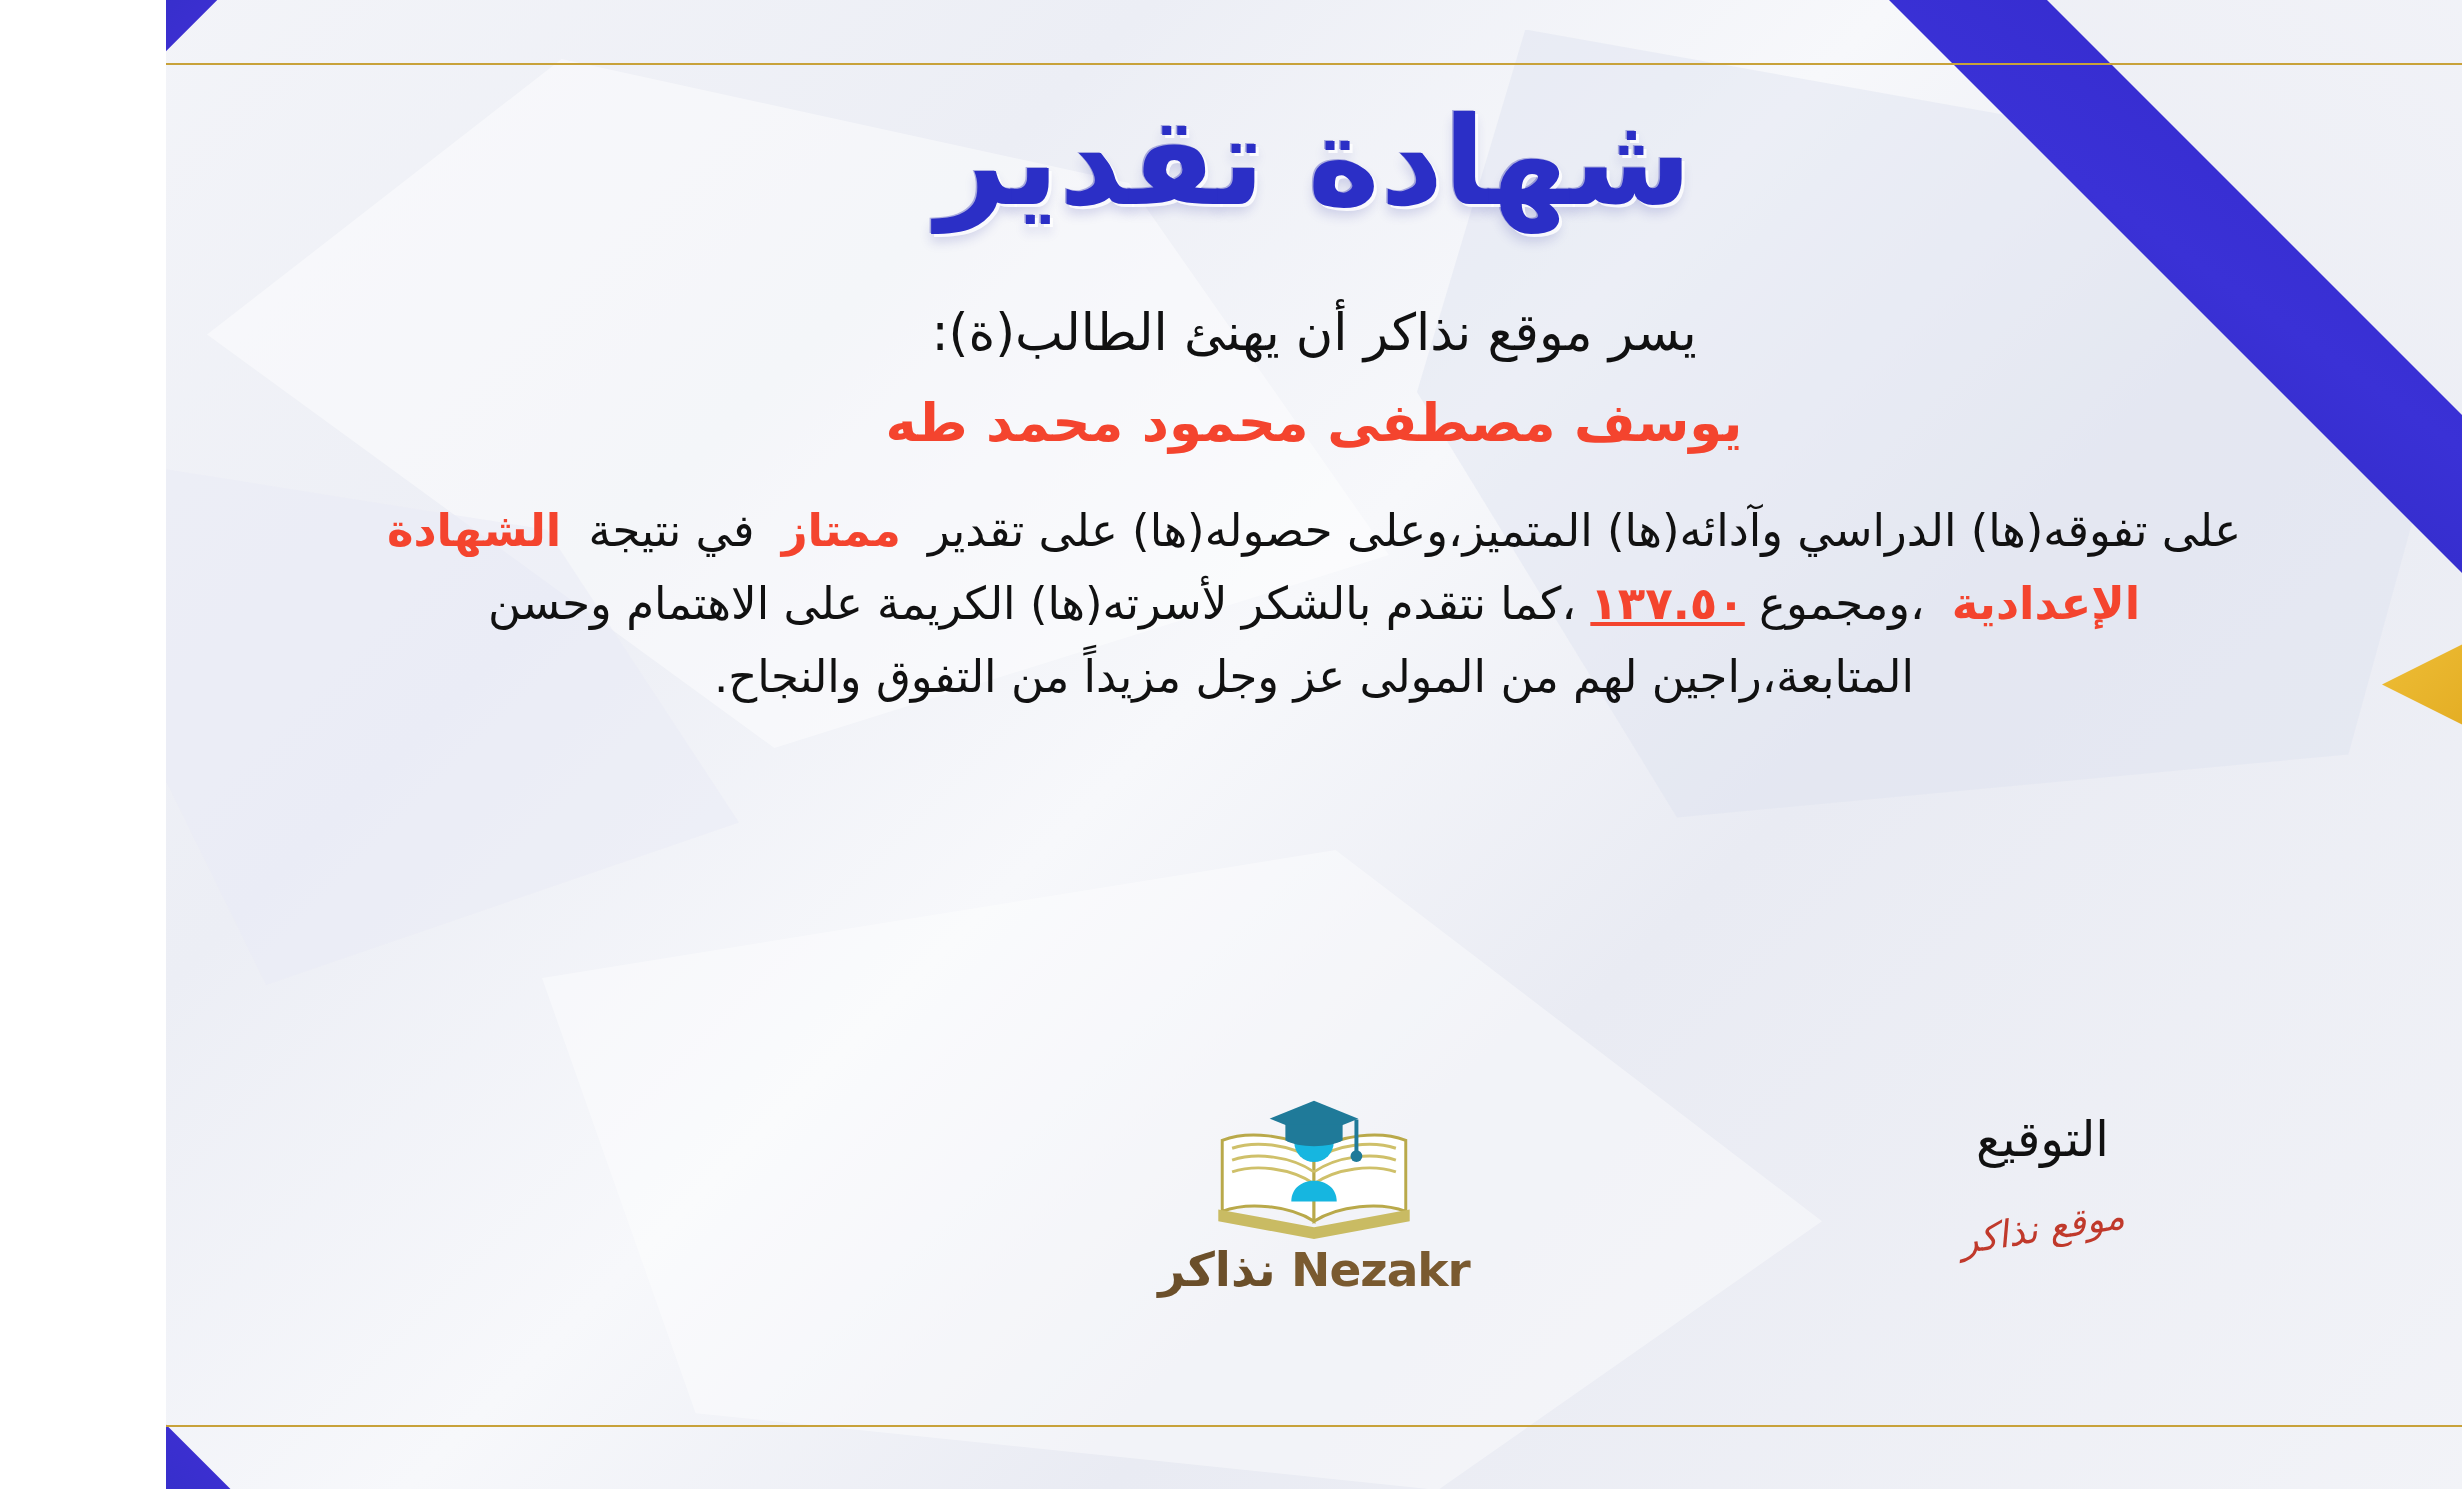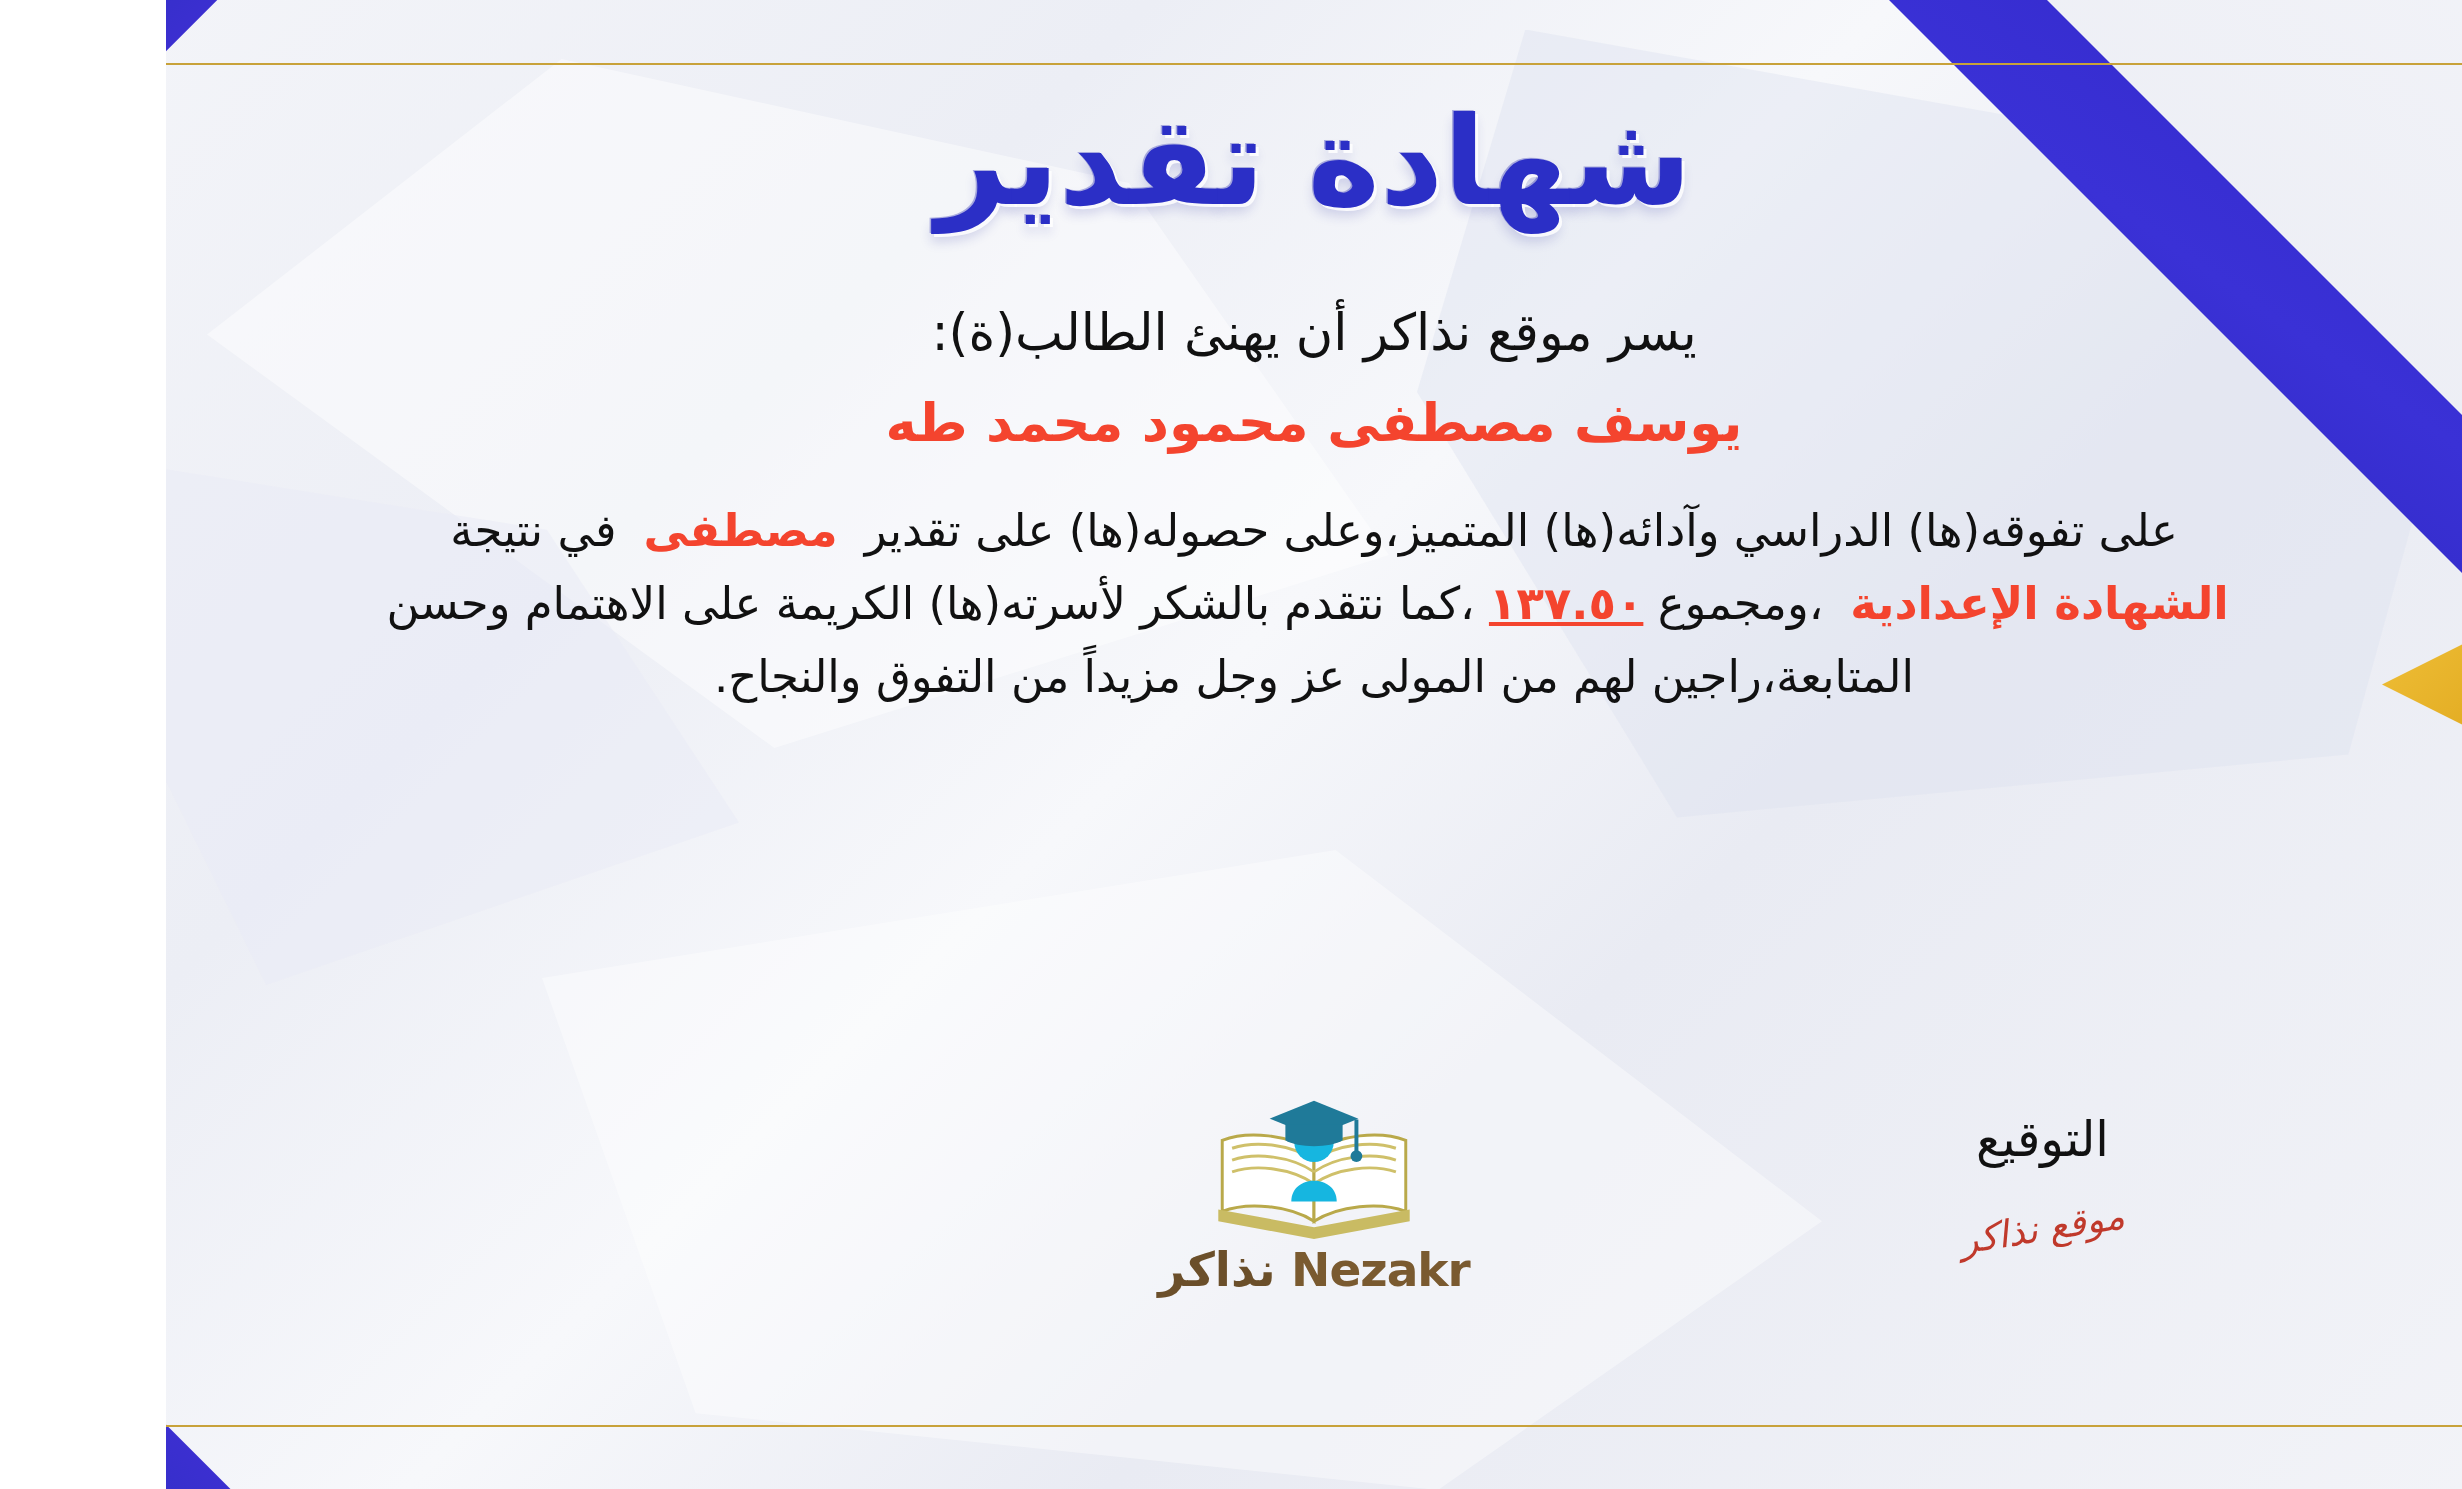--- a/index.html
+++ b/index.html
@@ -293,21 +293,21 @@
   <div class="content">
 
     <div class="title">شهادة تقدير</div>
 
     <div class="intro-line">يسر موقع نذاكر أن يهنئ الطالب(ة):</div>
 
     <div class="student-name">يوسف مصطفى محمود محمد طه</div>
 
     <div class="body-text">
       <span class="seg">على تفوقه(ها) الدراسي وآدائه(ها) المتميز،وعلى حصوله(ها) على تقدير</span>
-      <span class="hl">مصطفى</span>
+      <span class="hl">ممتاز</span>
       <span class="seg">في نتيجة</span>
       <span class="hl">الشهادة الإعدادية</span>
       <span class="seg">،ومجموع</span>
       <span class="num">١٣٧.٥٠</span>
       <span class="seg">،كما نتقدم بالشكر لأسرته(ها) الكريمة على الاهتمام وحسن المتابعة،راجين لهم من المولى عز وجل مزيداً من التفوق والنجاح.</span>
     </div>
 
     <div class="footer">
 
       <div class="signature-block">

